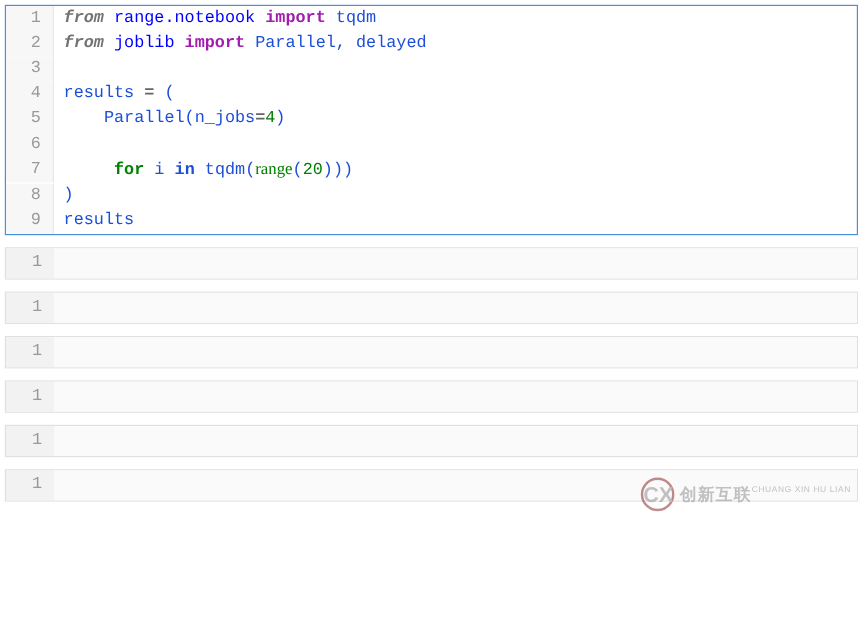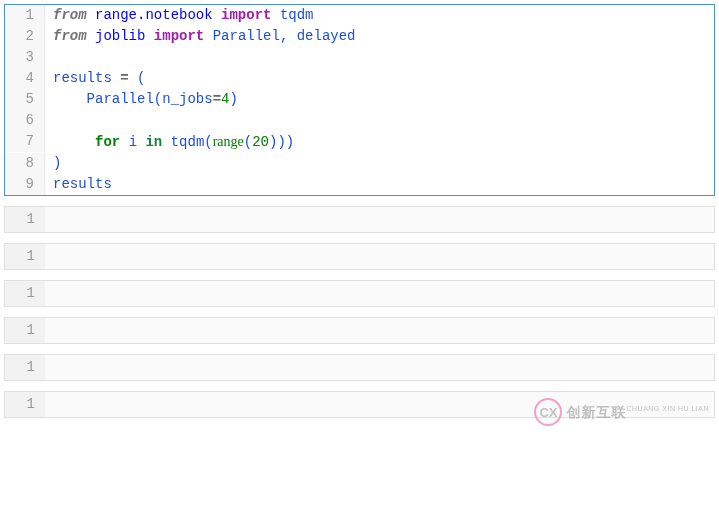--- a/index.html
+++ b/index.html
@@ -35,21 +35,21 @@
       border-right: 1px solid #e8e8e8;
     }
     .code-content {
       padding-left: 8px;
       white-space: pre;
       flex: 1;
     }
     .kw-import { color: #a21caf; font-weight: bold; text-align: center; }
     .kw-from { color: #737373; font-weight: bold; font-style: italic; }
     .kw-for { color: #008000; font-weight: bold; }
-    .kw-in { color: #15803d; font-weight: bold; }
+    .kw-in { color: #1d4ed8; font-weight: bold; }
     .module { color: #0000ff; }
     .operator { color: #666666; font-weight: bold; }
     .number { color: #008000; }
     .func { color: #008000; font-family: Liberation Serif, serif; }
     .plain { color: #1d4ed8; }
     
     .output-cell {
       display: flex;
       margin-bottom: 10px;
       border: 1px solid #e0e0e0;
@@ -84,27 +84,27 @@
       bottom: 6px;
       display: flex;
       align-items: center;
       opacity: 0.5;
       color: #888;
       font-family: Arial, sans-serif;
     }
     .watermark-logo {
       width: 28px;
       height: 28px;
-      border: 2px solid #ec4899;
+      border: 2px solid #7f1d1d;
       border-radius: 50%;
       display: flex;
       align-items: center;
       justify-content: center;
       font-weight: bold;
-      font-size: 13px;
+      font-size: 18px;
       margin-right: 4px;
     }
     .watermark-text {
       display: flex;
       flex-direction: row;
       line-height: 1;
     }
     .watermark-main {
       font-size: 14px;
       font-weight: bold;

